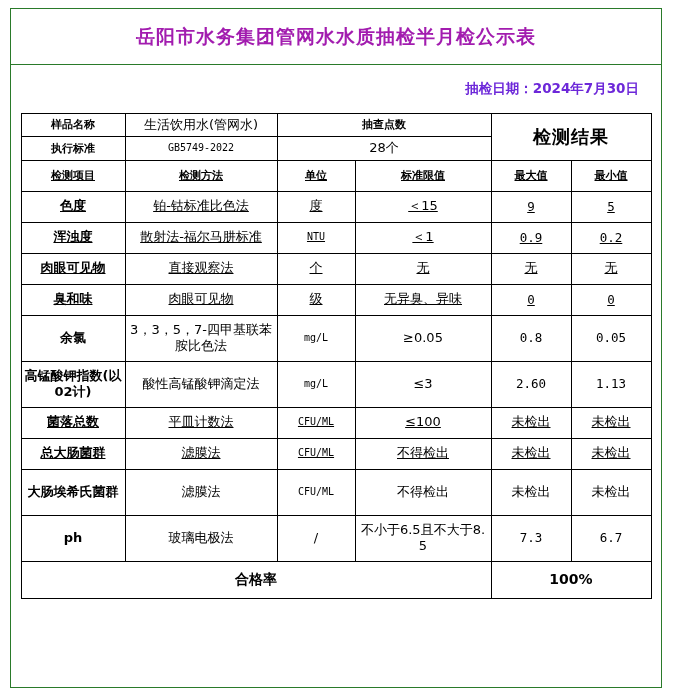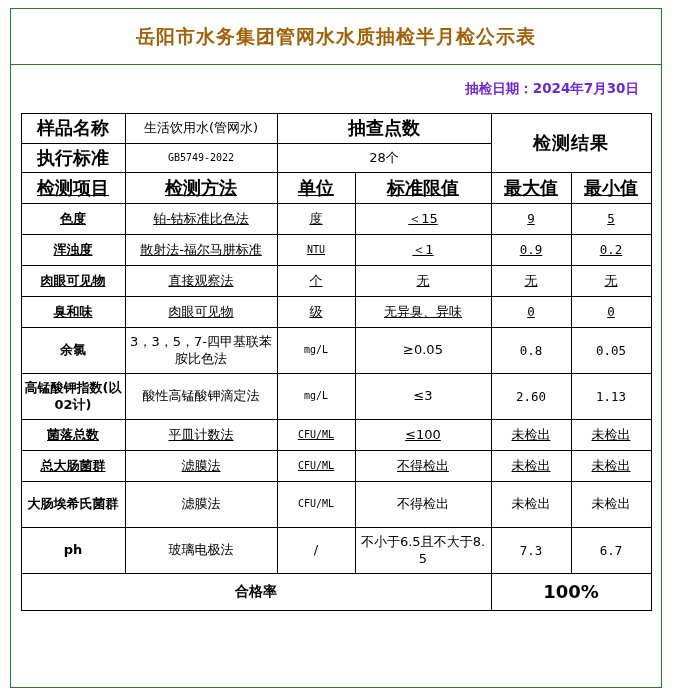--- a/index.html
+++ b/index.html
@@ -37,21 +37,21 @@
     align-items: center;
     justify-content: center;
     border-bottom: 1px solid #2a7a2a;
     box-sizing: border-box;
   }
   .title {
     font-family: "DejaVu Sans", "Liberation Sans", sans-serif;
     font-size: 19px;
     font-weight: bold;
     letter-spacing: 1px;
-    color: #a16207;
+    color: #a21caf;
   }
   .date-row {
     height: 48px;
     display: flex;
     align-items: center;
     justify-content: flex-end;
     padding-right: 22px;
     box-sizing: border-box;
   }
   .date-text {
@@ -75,21 +75,21 @@
     word-break: break-all;
   }
   .c-name { width: 104px; }
   .c-method { width: 152px; }
   .c-unit { width: 78px; }
   .c-limit { width: 136px; }
   .c-max { width: 80px; }
   .c-min { width: 80px; }
 
   .b { font-weight: bold; }
-  .hdr { font-weight: bold; font-size: 18px; }
+  .hdr { font-weight: bold; font-size: 11px; }
   .result-hdr {
     font-weight: bold;
     font-size: 18px;
     letter-spacing: 1px;
   }
   .mono {
     font-family: "DejaVu Sans Mono", "Liberation Mono", monospace;
     font-size: 10px;
   }
   .num {
@@ -100,21 +100,21 @@
   .row-h { height: 31px; text-decoration: underline; }
   .footer-row td {
     height: 30px;
   }
   .footer-label {
     font-weight: bold;
     font-size: 14px;
   }
   .footer-value {
     font-weight: bold;
-    font-size: 18px;
+    font-size: 14px;
   }
 </style>
 </head>
 <body>
 
 <div class="page">
   <div class="frame">
 
     <div class="title-row">
       <div class="title">岳阳市水务集团管网水水质抽检半月检公示表</div>

